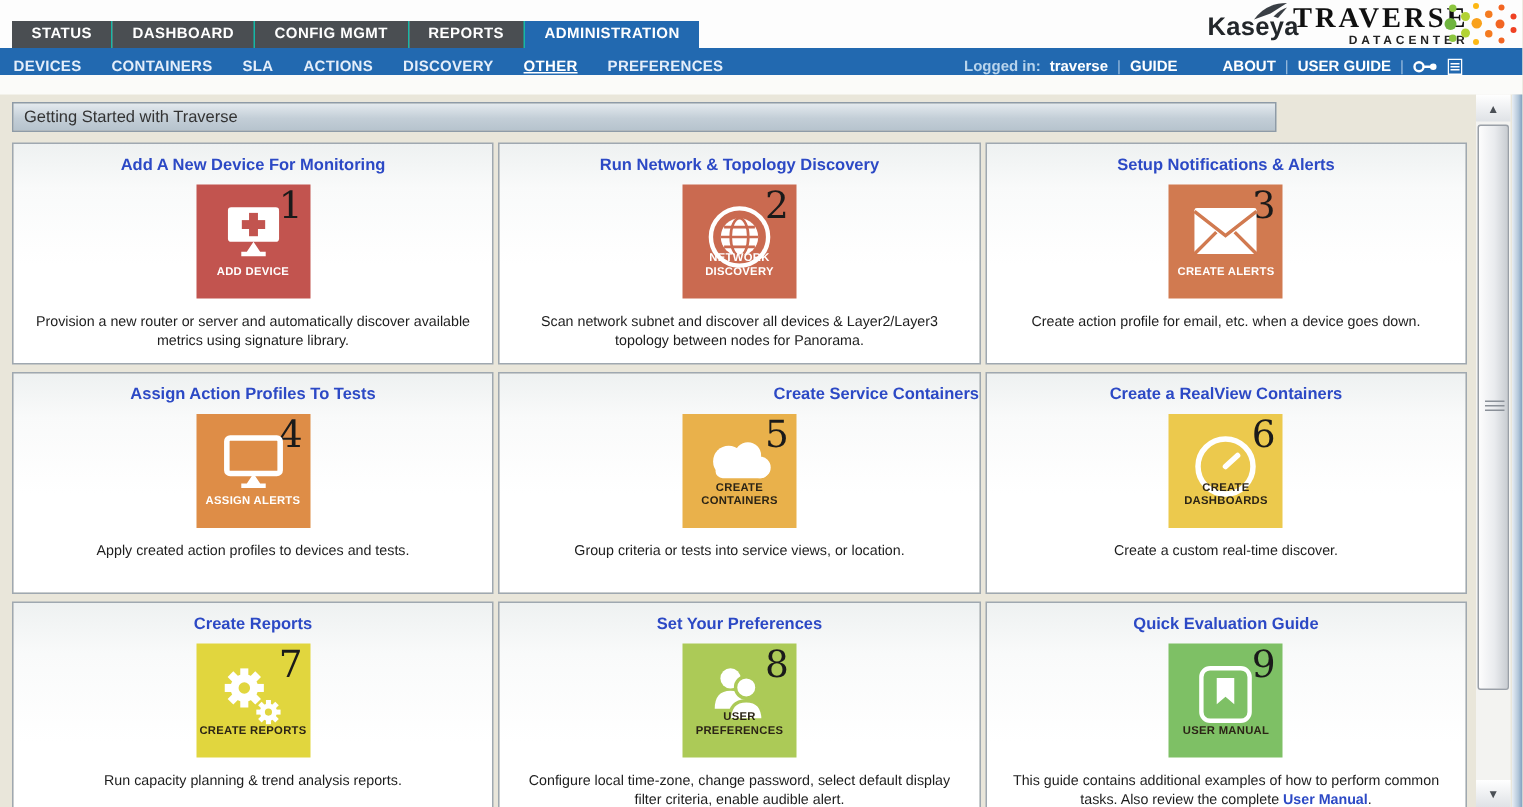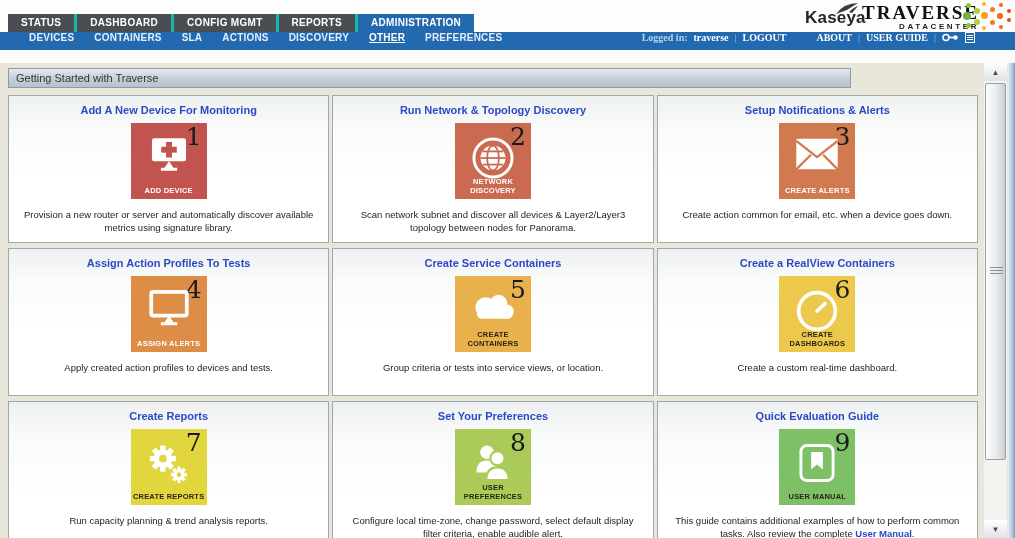--- a/index.html
+++ b/index.html
@@ -8,21 +8,21 @@
     font-family:"Liberation Sans", sans-serif;
     background:#e9e6da;
     position:relative;
   }
   
   .topband { position:absolute; top:0; left:0; width:1015px; height:32px; background:#fdfdfd; }
   .tabs { position:absolute; left:8px; bottom:0; display:flex; }
   .tab {
     height:18px; line-height:18px; padding:0 13px;
     background:#4a4e52; color:#fff; font-size:10px; font-weight:bold;
-    letter-spacing:.3px; border-right:3px solid #14b8a6; cursor:pointer; white-space:nowrap;
+    letter-spacing:.3px; border-right:1px solid #14b8a6; cursor:pointer; white-space:nowrap;
   }
   .tab.active { background:#2269b0; border-right:none; }
   
   .kaseya { position:absolute; top:8px; left:805px; font-size:17px; font-weight:bold; color:#23272b; letter-spacing:.2px; }
   .kaseya-swoosh { position:absolute; top:1px; left:835px; }
   .traverse { position:absolute; top:3px; left:862px; text-align:left; }
   .traverse-main { font-family:"Liberation Serif", serif; font-weight:bold; font-size:19px; letter-spacing:2px; color:#101010; line-height:1; }
   .traverse-sub { font-size:8px; font-weight:bold; letter-spacing:2.6px; color:#222; text-align:right; margin-top:0px; }
   .dots { position:absolute; top:1px; left:963px; width:52px; height:31px; }
   .dots i { position:absolute; border-radius:50%; }
@@ -37,27 +37,27 @@
   .d-r1{left:27px;top:6px;width:5px;height:5px;background:#f47b20;}
   .d-r2{left:27px;top:19px;width:5px;height:5px;background:#f47b20;}
   .d-s1{left:34px;top:12px;width:6px;height:6px;background:#f26522;}
   .d-s2{left:36px;top:2px;width:4px;height:4px;background:#f26522;}
   .d-s3{left:36px;top:24px;width:4px;height:4px;background:#f26522;}
   .d-t1{left:44px;top:8px;width:4px;height:4px;background:#ef4123;}
   .d-t2{left:44px;top:17px;width:4px;height:4px;background:#ef4123;}
   
   .navbar {
     position:absolute; top:32px; left:0; width:1015px; height:18px;
-    background:#2269b0; display:flex; align-items:flex-start;
-    font-size:10px; font-weight:bold; color:#e4eefa;padding-left:20px;
+    background:#2269b0; display:flex; align-items:flex-end;
+    font-size:10px; font-weight:bold; color:#e4eefa;
   }
   .subnav { display:flex; gap:20px; padding-left:9px; }
   .subnav-item { cursor:pointer; letter-spacing:.2px; }
   .subnav-item.active { color:#fff; text-decoration:underline; }
-  .nav-right { margin-left:auto; display:flex; align-items:center; gap:6px; padding-right:40px;font-family:Liberation Serif, serif; }
+  .nav-right { margin-left:auto; display:flex; align-items:center; gap:6px; padding-right:40px; }
   .logged-label { color:#b8d4ec; font-weight:bold; }
   .nav-sep { color:#9dbede; font-weight:normal; }
   .nav-link { color:#fff; cursor:pointer; }
   .nav-user { color:#fff; }
   .nav-gap { width:18px; }
   .nav-icon { display:inline-flex; align-items:center; cursor:pointer; }
   
   .whitestrip { position:absolute; top:50px; left:0; width:1015px; height:13px; background:#fbfbf9; }
   
   .section-header {
@@ -75,21 +75,21 @@
     background:linear-gradient(180deg,#eef1f1 0%, #f9fafa 20%, #ffffff 55%);
     border:1px solid #9fa8b0; text-align:center; padding-top:8px; overflow:hidden;
   }
   .card-title { display:block; font-size:11px; font-weight:bold; text-decoration:none; cursor:pointer; }
   .tile { position:relative; width:76px; height:76px; margin:7px auto 0; cursor:pointer; }
   .tile-num {
     position:absolute; top:1px; right:5px; line-height:1;
     font-family:"DejaVu Serif", serif; font-size:25px; color:#1a1a1a;
   }
   .tile-icon { position:absolute; top:13px; left:0; width:100%; display:flex; justify-content:center; }
-  .tile-label { position:absolute; bottom:4px; left:0; width:100%; font-size:7.5px; font-weight:bold; letter-spacing:.2px; }
+  .tile-label { position:absolute; bottom:14px; left:0; width:100%; font-size:7.5px; font-weight:bold; letter-spacing:.2px; }
   .card-desc { font-size:9.5px; color:#1d1d1d; line-height:1.4; margin:9px 10px 0; }
   .desc-link { font-weight:bold; text-decoration:none; cursor:pointer; }
   
   .scrollbar { position:absolute; left:984px; top:63px; width:23px; height:475px; background:#f3f3f1; }
   .sb-btn {
     position:absolute; left:0; width:23px; height:18px; background:linear-gradient(#ffffff,#dfe2e6);
     display:flex; align-items:center; justify-content:center; font-size:8px; color:#4a4f55; cursor:pointer;
   }
   .sb-up { top:0; }
   .sb-down { bottom:0; }
@@ -152,21 +152,21 @@
     <span class="subnav-item">SLA</span>
     <span class="subnav-item">ACTIONS</span>
     <span class="subnav-item">DISCOVERY</span>
     <span class="subnav-item active">OTHER</span>
     <span class="subnav-item">PREFERENCES</span>
   </div>
   <div class="nav-right">
     <span class="logged-label">Logged in:</span>
     <span class="nav-user">traverse</span>
     <span class="nav-sep">|</span>
-    <span class="nav-link">LOGOUT</span>
+    <span class="nav-link">GUIDE</span>
     <span class="nav-gap"></span>
     <span class="nav-link">ABOUT</span>
     <span class="nav-sep">|</span>
     <span class="nav-link">USER GUIDE</span>
     <span class="nav-sep">|</span>
     <span class="nav-icon">
       <svg width="17" height="9" viewBox="0 0 17 9">
           <circle cx="4" cy="4.5" r="3" fill="none" stroke="#fff" stroke-width="1.6"></circle>
           <line x1="7" y1="4.5" x2="12" y2="4.5" stroke="#fff" stroke-width="1.6"></line>
           <circle cx="13.5" cy="4.5" r="2.2" fill="#fff"></circle>
@@ -233,40 +233,40 @@
       <span class="tile-num">3</span>
       <span class="tile-icon">
         <svg width="46" height="36" viewBox="0 0 60 46">
             <rect x="3" y="3" width="54" height="40" rx="2" fill="#fff"></rect>
             <path d="M3 6 L30 27 L57 6" fill="none" stroke="currentColor" stroke-width="3"></path>
             <path d="M3 43 L22 24 M57 43 L38 24" stroke="currentColor" stroke-width="3" fill="none"></path>
           </svg>
       </span>
       <span class="tile-label" style="color: rgb(255, 255, 255);">CREATE ALERTS</span>
     </div>
-    <p class="card-desc"><span>Create action common for email, etc. when a device goes down.</span></p>
+    <p class="card-desc"><span>Create action profile for email, etc. when a device goes down.</span></p>
   </div>
 
   <div class="card">
     <a class="card-title" style="color: rgb(44, 73, 197);">Assign Action Profiles To Tests</a>
     <div class="tile" style="background-color: rgb(222, 141, 71); color: rgb(222, 141, 71);">
       <span class="tile-num">4</span>
       <span class="tile-icon">
         <svg width="46" height="40" viewBox="0 0 60 54">
             <rect x="6" y="4" width="48" height="32" rx="3" fill="none" stroke="#fff" stroke-width="5"></rect>
             <path d="M30 36 L36 45 L41 45 L41 49 L19 49 L19 45 L24 45 Z" fill="#fff"></path>
           </svg>
       </span>
       <span class="tile-label" style="color: rgb(255, 255, 255);">ASSIGN ALERTS</span>
     </div>
     <p class="card-desc"><span>Apply created action profiles to devices and tests.</span></p>
   </div>
 
   <div class="card">
-    <a class="card-title" style="color: rgb(44, 73, 197);">Create Service Containers</a>
+    <a class="card-title" style="color: rgb(44, 73, 197); text-align: right;">Create Service Containers</a>
     <div class="tile" style="background-color: rgb(233, 177, 75); color: rgb(233, 177, 75);">
       <span class="tile-num">5</span>
       <span class="tile-icon">
         <svg width="48" height="34" viewBox="0 0 60 40">
             <circle cx="21" cy="22" r="13" fill="#fff"></circle>
             <circle cx="37" cy="17" r="11" fill="#fff"></circle>
             <circle cx="47" cy="27" r="9" fill="#fff"></circle>
             <rect x="10" y="24" width="44" height="12" rx="6" fill="#fff"></rect>
           </svg>
       </span>
@@ -280,21 +280,21 @@
     <div class="tile" style="background-color: rgb(236, 201, 77); color: rgb(236, 201, 77);">
       <span class="tile-num">6</span>
       <span class="tile-icon">
         <svg width="44" height="44" viewBox="0 0 60 60">
             <circle cx="30" cy="30" r="25" fill="none" stroke="#fff" stroke-width="5"></circle>
             <line x1="30" y1="30" x2="41" y2="20" stroke="#fff" stroke-width="5" stroke-linecap="round"></line>
           </svg>
       </span>
       <span class="tile-label" style="color: rgb(43, 36, 22);">CREATE DASHBOARDS</span>
     </div>
-    <p class="card-desc"><span>Create a custom real-time dashboard.</span></p>
+    <p class="card-desc"><span>Create a custom real-time discover.</span></p>
   </div>
 
   <div class="card">
     <a class="card-title" style="color: rgb(44, 73, 197);">Create Reports</a>
     <div class="tile" style="background-color: rgb(225, 214, 62); color: rgb(225, 214, 62);">
       <span class="tile-num">7</span>
       <span class="tile-icon">
         <svg width="46" height="44" viewBox="0 0 60 56">
           <g transform="translate(22,21)" fill="#fff">
               <rect x="-17" y="-3.5" width="34" height="7"></rect>

